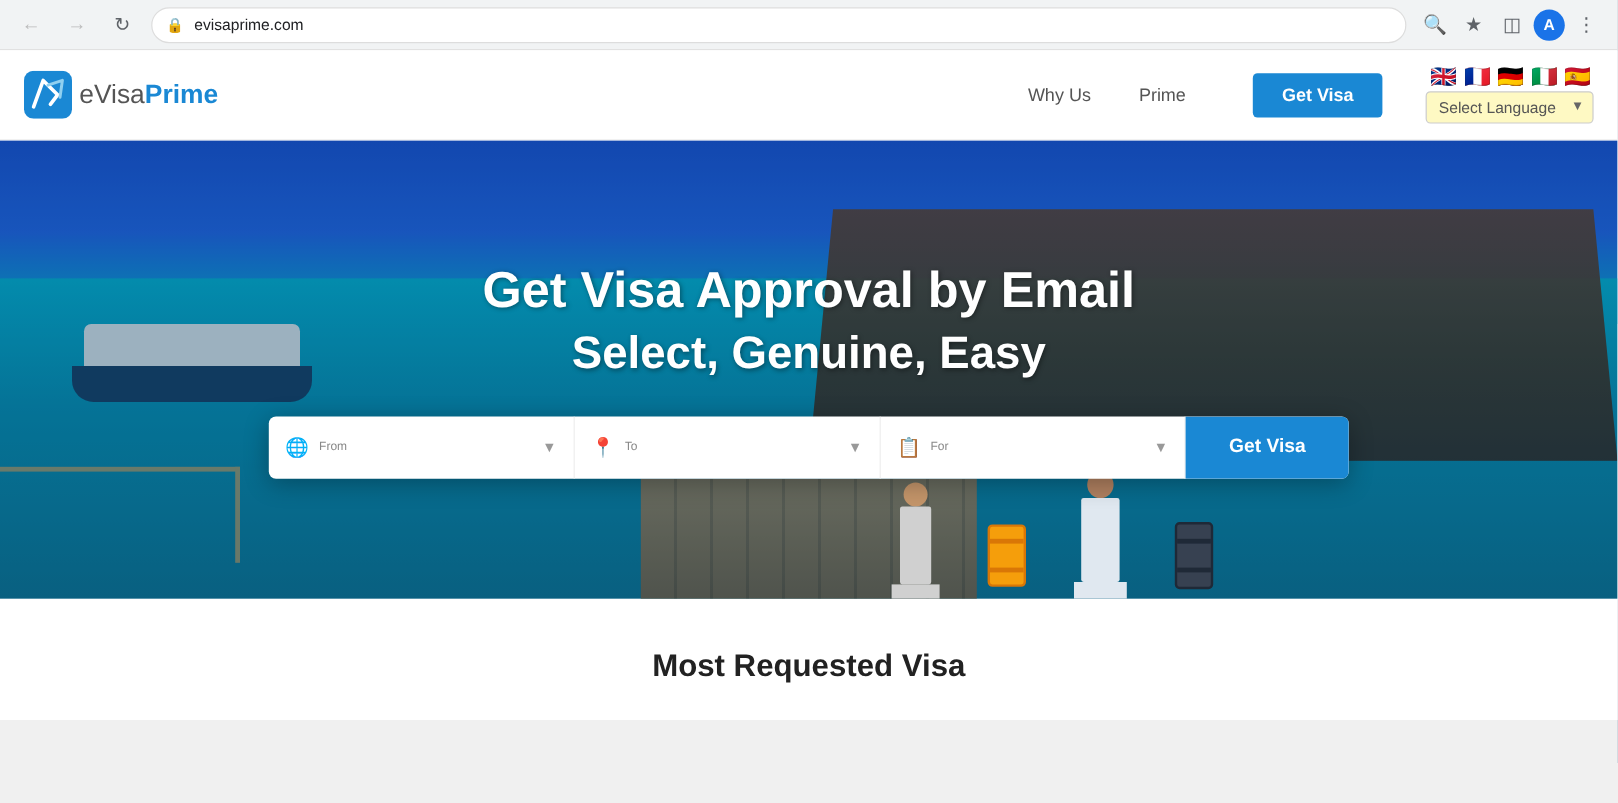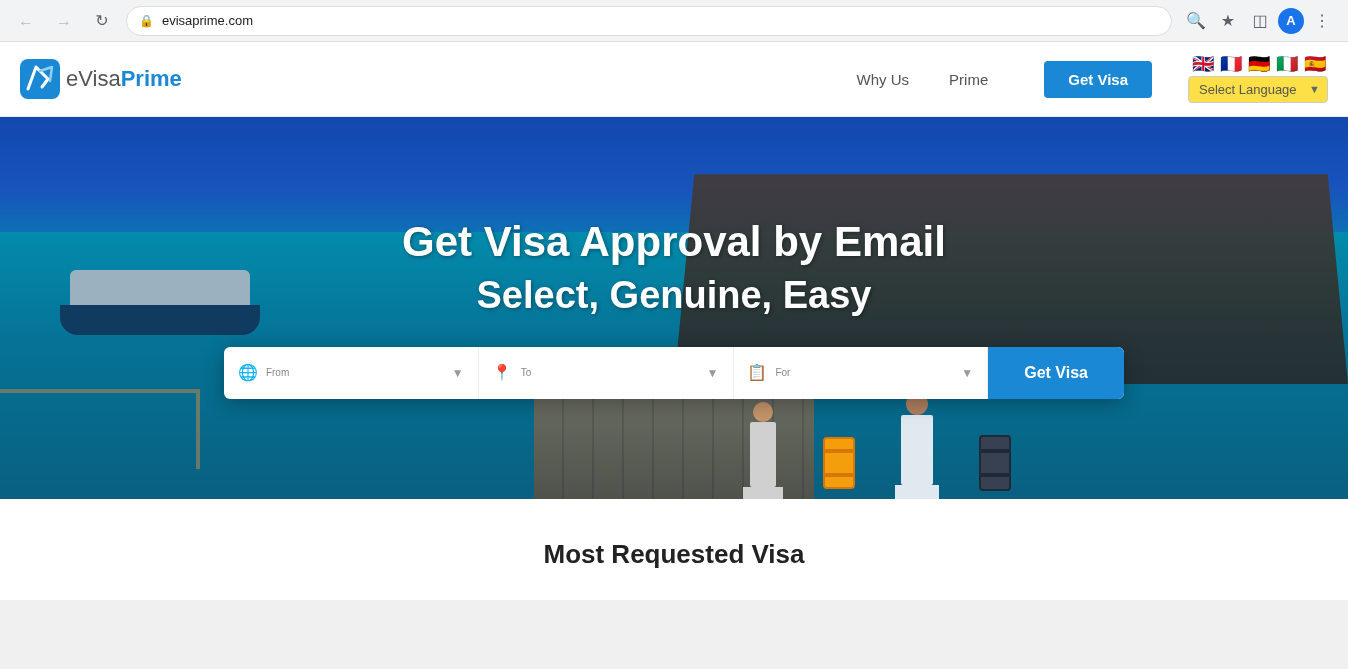--- a/index.html
+++ b/index.html
@@ -252,21 +252,21 @@
       position: relative;
       display: inline-flex;
       align-items: center;
     }
     .lang-select-wrapper select {
       padding: 5px 28px 5px 10px;
       border: 1px solid #ccc;
       border-radius: 4px;
       font-size: 13px;
       color: #555;
-      background: #fde047;
+      background: #fef9c3;
       cursor: pointer;
       appearance: none;
       outline: none;
       min-width: 140px;
     }
     .lang-select-arrow {
       position: absolute;
       right: 8px;
       pointer-events: none;
       color: #666;

